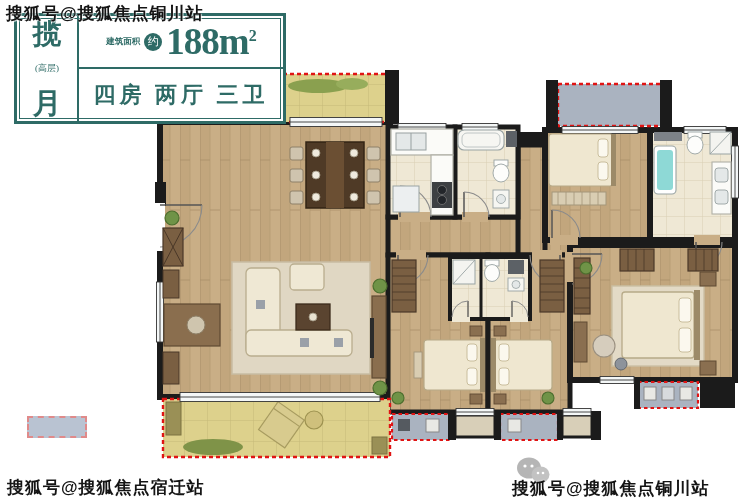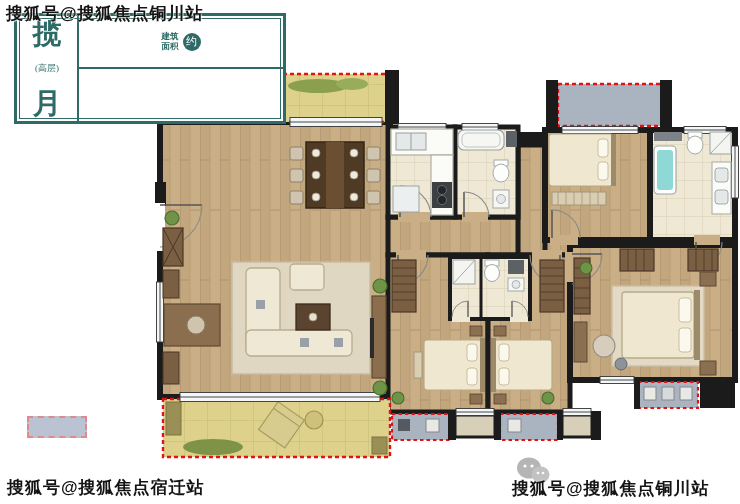--- a/index.html
+++ b/index.html
@@ -10,21 +10,21 @@
          border:3px solid #2e6b66;box-shadow:inset 0 0 0 2px #fff,inset 0 0 0 3px #2e6b66;
          display:flex;background:#fff;z-index:5;}
   .plate-left{width:60px;border-right:2px solid #2e6b66;display:flex;flex-direction:column;
               align-items:center;justify-content:center;color:#2e6b66;
               font-family:"Liberation Serif","DejaVu Serif",serif;}
   .plate-left .big{font-size:29px;font-weight:bold;line-height:1;}
   .plate-left .small{font-size:9px;margin:14px 0;letter-spacing:0;}
   .plate-right{flex:1;display:flex;flex-direction:column;}
   .plate-area{height:51px;border-bottom:2px solid #2e6b66;display:flex;align-items:center;
               justify-content:center;gap:4px;color:#2e6b66;}
-  .area-label{display:flex;flex-direction:column;font-size:8.5px;line-height:1.15;
+  .area-label{display:flex;font-size:8.5px;line-height:1.15;
               font-weight:bold;color:#2e6b66;}
   .area-badge{width:18px;height:18px;border-radius:50%;background:#2e6b66;color:#fff;
               font-size:11px;display:flex;align-items:center;justify-content:center;}
   .area-value{font-family:"Liberation Serif","DejaVu Serif",serif;font-size:37px;
               font-weight:bold;line-height:1;letter-spacing:-1px;}
   .area-value sup{font-size:16px;}
   .plate-rooms{flex:1;display:flex;align-items:center;justify-content:center;
                font-family:"Liberation Serif","DejaVu Serif",serif;font-size:22px;
                font-weight:bold;color:#2e6b66;letter-spacing:4px;}
   
@@ -386,21 +386,23 @@
       <div class="small">(高层)</div>
       <div class="big">月</div>
     </div>
     <div class="plate-right">
       <div class="plate-area">
         <div class="area-label">
           <span>建筑</span>
           <span>面积</span>
         </div>
         <div class="area-badge">约</div>
+        <div class="area-value"><span>188m</span><sup>2</sup></div>
       </div>
+      <div class="plate-rooms">四房 两厅 三卫</div>
     </div>
   </div>
 
   <div class="legend-swatch"></div>
 
   <svg class="wechat-icon" width="34" height="30" viewBox="0 0 34 30">
     <ellipse cx="13" cy="12" rx="12" ry="10.5" fill="#b5b5b5"></ellipse>
     <circle cx="9" cy="10" r="1.6" fill="#fff"></circle>
       <circle cx="16" cy="10" r="1.6" fill="#fff"></circle>
     <path d="M7 21 L8.5 16.5 L13 19 Z" fill="#b5b5b5"></path>

